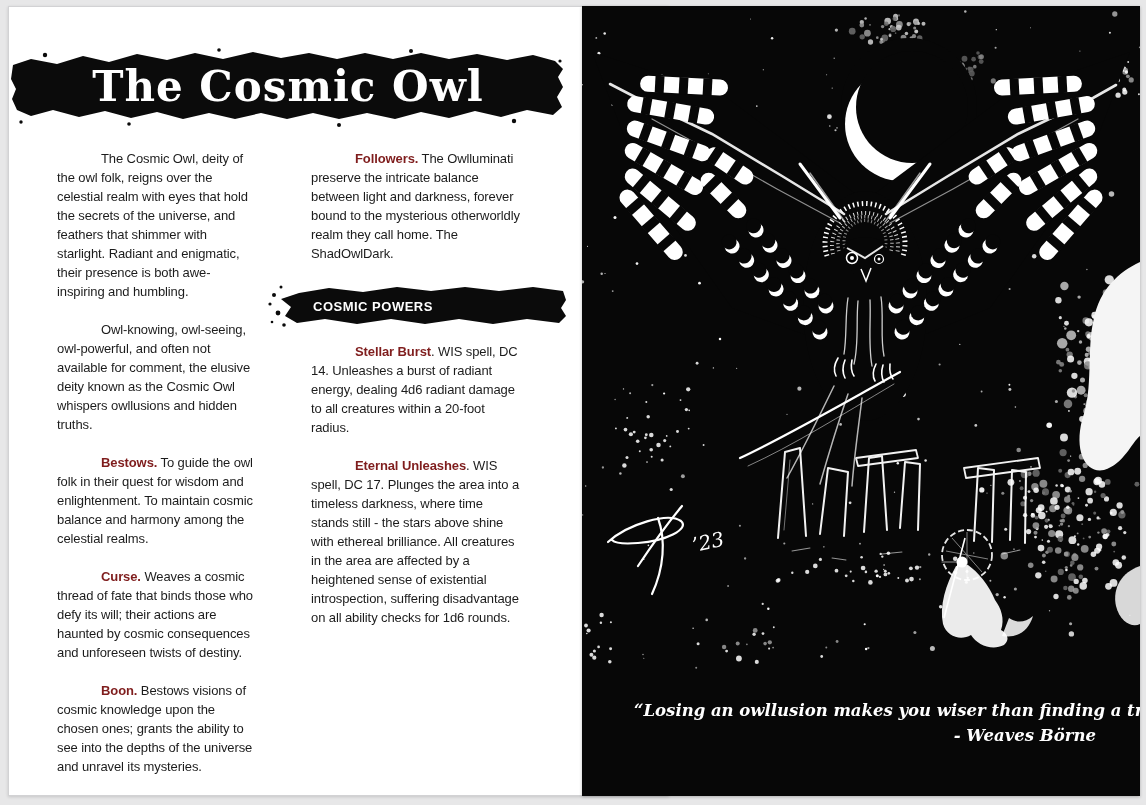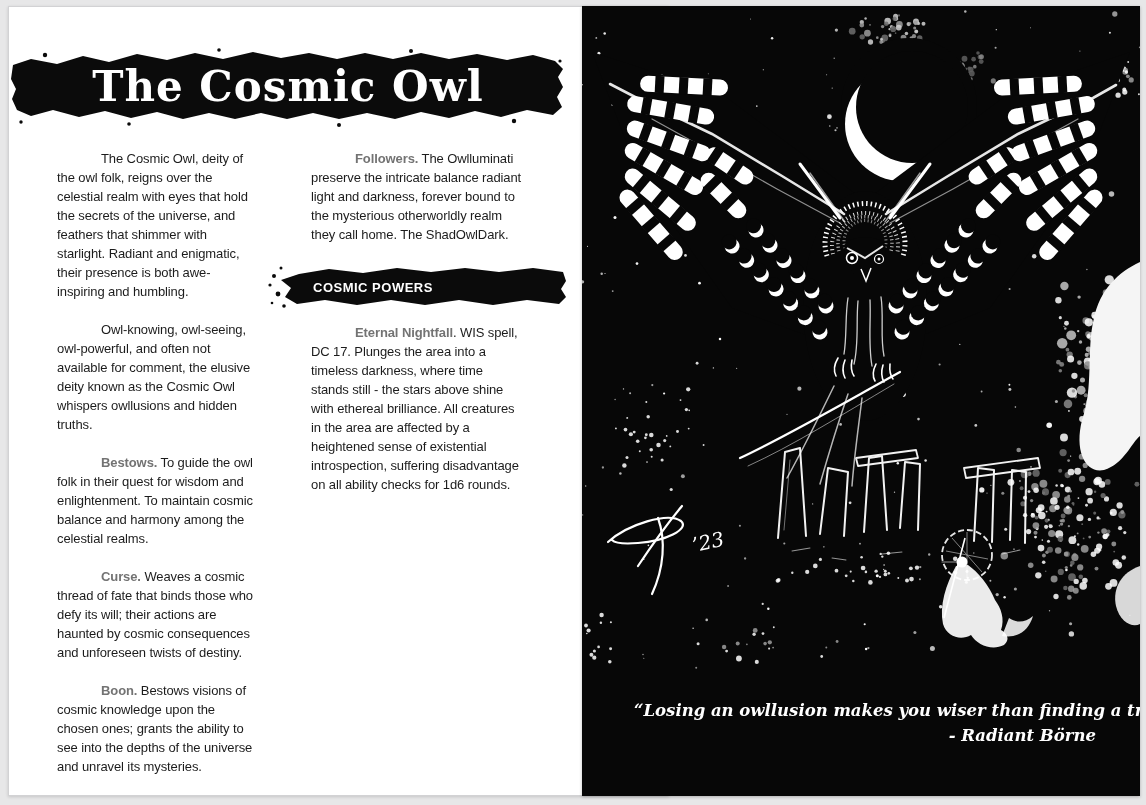--- a/index.html
+++ b/index.html
@@ -15,21 +15,21 @@
   .title-banner{position:absolute;top:40px;left:0;width:558px;height:84px;}
   .title-banner svg{position:absolute;inset:0;}
   .title-text{position:absolute;inset:0;display:flex;align-items:center;justify-content:center;
               padding-bottom:6px;color:#fff;font-family:"DejaVu Serif",serif;font-weight:bold;
               font-size:42px;letter-spacing:1px;}
 
   
   .columns{position:absolute;top:142px;left:48px;width:466px;display:flex;gap:58px;}
   .col{width:212px;font-size:13px;line-height:19px;color:#1c1c1c;letter-spacing:-0.1px;}
   .par{margin:0 0 19px 0;}
-  .par strong{font-weight:bold;color:#737373;padding-left:44px;}
+  .par strong{font-weight:bold;color:#7f1d1d;padding-left:44px;}
 
   
   .powers-banner{position:relative;margin:8px 0 12px -44px;width:300px;height:48px;}
   .powers-banner svg{position:absolute;inset:0;}
   .powers-text{position:absolute;inset:0;display:flex;align-items:center;
                padding-left:46px;color:#fff;font-weight:bold;font-size:13px;letter-spacing:0.5px;}
 
   .page-number{position:absolute;bottom:40px;left:0;width:100%;text-align:center;
                font-family:"DejaVu Serif",serif;font-size:16px;color:#8b8b8b;letter-spacing:1px;}
 
@@ -65,36 +65,37 @@
     <div class="columns">
       <div class="col">
         <p class="par"><strong></strong><span>The Cosmic Owl, deity of the owl folk, reigns over the celestial realm with eyes that hold the secrets of the universe, and feathers that shimmer with starlight. Radiant and enigmatic, their presence is both awe-inspiring and humbling.</span></p>
         <p class="par"><strong></strong><span>Owl-knowing, owl-seeing, owl-powerful, and often not available for comment, the elusive deity known as the Cosmic Owl whispers owllusions and hidden truths.</span></p>
         <p class="par"><strong>Bestows.</strong><span> To guide the owl folk in their quest for wisdom and enlightenment. To maintain cosmic balance and harmony among the celestial realms.</span></p>
         <p class="par"><strong>Curse.</strong><span> Weaves a cosmic thread of fate that binds those who defy its will; their actions are haunted by cosmic consequences and unforeseen twists of destiny.</span></p>
         <p class="par"><strong>Boon.</strong><span> Bestows visions of cosmic knowledge upon the chosen ones; grants the ability to see into the depths of the universe and unravel its mysteries.</span></p>
       </div>
 
       <div class="col">
-        <p class="par"><strong>Followers.</strong><span> The Owlluminati preserve the intricate balance radiant light and darkness, forever bound to the mysterious otherworldly realm they call home. The ShadOwlDark.</span></p>
+        <p class="par"><strong>Followers.</strong><span> The Owlluminati preserve the intricate balance between light and darkness, forever bound to the mysterious otherworldly realm they call home. The ShadOwlDark.</span></p>
 
         <div class="powers-banner">
           <svg viewBox="0 0 300 48">
             <path fill="#0b0b0b" d="M32,11 L62,6 L96,10 L130,5 L164,9 L198,5 L232,9 L266,5 L296,9 L299,18 L294,26 L299,34 L292,41 L260,37 L226,42 L192,37 L158,42 L124,37 L90,42 L58,37 L30,41 L18,34 L24,25 L14,17 Z"></path>
             <circle cx="7" cy="13" r="2" fill="#0b0b0b"></circle>
               <circle cx="11" cy="31" r="2.4" fill="#0b0b0b"></circle>
             <circle cx="3" cy="22" r="1.6" fill="#0b0b0b"></circle>
               <circle cx="17" cy="43" r="1.8" fill="#0b0b0b"></circle>
             <circle cx="5" cy="40" r="1.3" fill="#0b0b0b"></circle>
               <circle cx="14" cy="5" r="1.5" fill="#0b0b0b"></circle>
           </svg>
           <div class="powers-text">COSMIC POWERS</div>
         </div>
 
-        <p class="par"><strong>Eternal Nightfall</strong><span>. WIS spell, DC 17. Plunges the area into a timeless darkness, where time stands still - the stars above shine with ethereal brilliance. All creatures in the area are affected by a heightened sense of existential introspection, suffering disadvantage on all ability checks for 1d6 rounds.</span></p>
+        <p class="par"><strong>Stellar Burst</strong><span>. WIS spell, DC 14. Unleashes a burst of radiant energy, dealing 4d6 radiant damage to all creatures within a 20-foot radius.</span></p>
+        <p class="par"><strong>Eternal Unleashes</strong><span>. WIS spell, DC 17. Plunges the area into a timeless darkness, where time stands still - the stars above shine with ethereal brilliance. All creatures in the area are affected by a heightened sense of existential introspection, suffering disadvantage on all ability checks for 1d6 rounds.</span></p>
       </div>
     </div>
 
   </div>
 
   <div class="page page-right">
     <svg width="558" height="790" viewBox="0 0 558 790">
       <rect width="558" height="790" fill="#070707"></rect>
       <g id="stars">
           <circle cx="333.2" cy="196.0" r="1.59" fill="#fff" opacity="0.85"></circle>
@@ -1085,17 +1086,17 @@
       <g stroke="#ffffff" fill="none" stroke-width="2.2" stroke-linecap="round">
         <path d="M26,536 C46,518 86,506 99,515 C108,523 84,535 56,537 C44,538 34,538 30,534"></path>
         <path d="M56,560 C72,536 90,512 100,500"></path>
         <path d="M76,512 C84,534 82,562 70,588"></path>
         <text x="112" y="546" transform="rotate(-12 112 546)" fill="#ffffff" stroke="none" font-size="20" font-style="italic" font-family="DejaVu Serif, serif">’23</text>
       </g>
     </svg>
 
     <div class="quote-block">
       <div class="quote-line">“Losing an owllusion makes you wiser than finding a truth.”</div>
-      <div class="quote-attr">- Radiant Börne</div>
+      <div class="quote-attr">- Weaves Börne</div>
     </div>
   </div>
 
 </div>
 
 </body></html>

